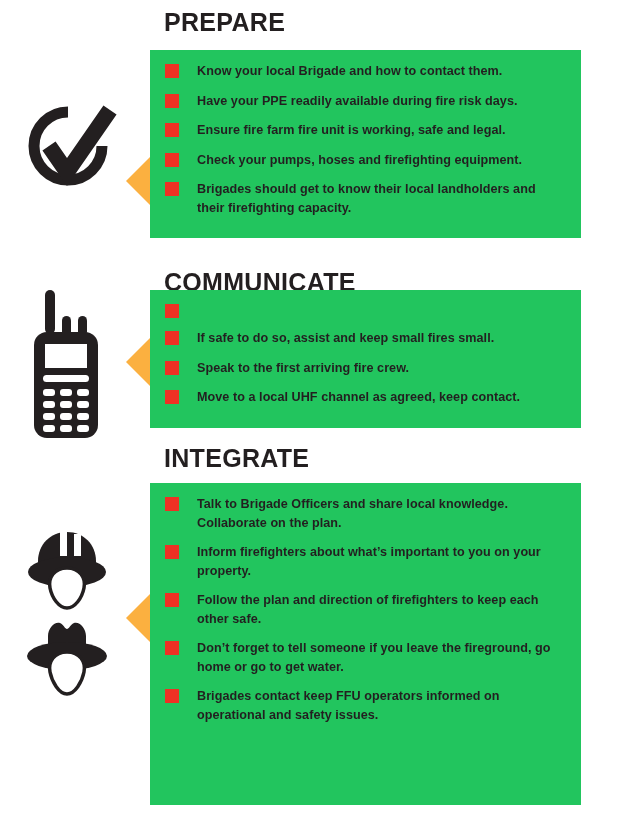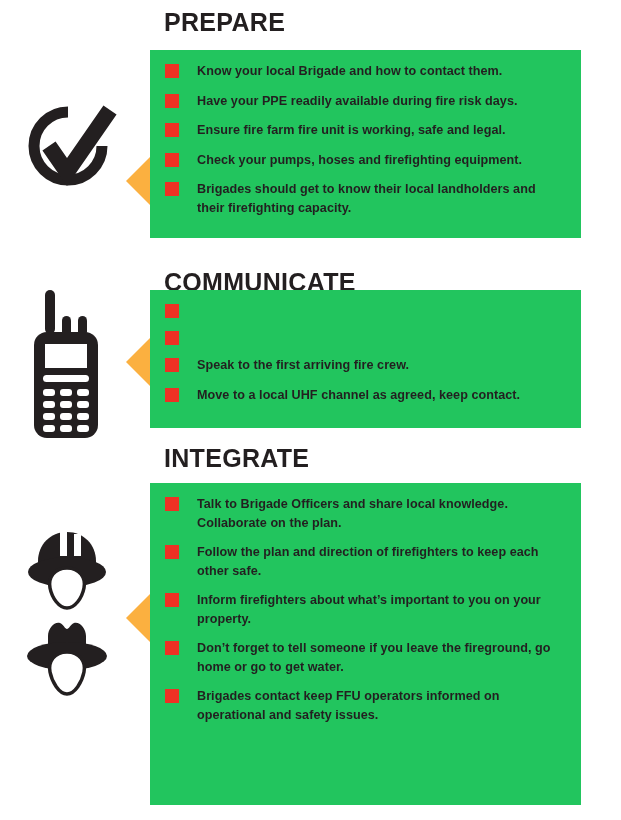--- a/index.html
+++ b/index.html
@@ -153,20 +153,21 @@
     </svg>
 
     <div class="panel">
       <div class="notch"></div>
 
       <div class="bullet-row">
         <span class="bullet-square"></span>
       </div>
       <div class="bullet-row">
         <span class="bullet-square"></span>
+        <span class="bullet-text">If safe to do so, assist and keep small fires small.</span>
       </div>
       <div class="bullet-row">
         <span class="bullet-square"></span>
         <span class="bullet-text">Speak to the first arriving fire crew.</span>
       </div>
       <div class="bullet-row">
         <span class="bullet-square"></span>
         <span class="bullet-text">Move to a local UHF channel as agreed, keep contact.</span>
       </div>
     </div>
@@ -191,25 +192,25 @@
 
     <div class="panel">
       <div class="notch"></div>
 
       <div class="bullet-row">
         <span class="bullet-square"></span>
         <span class="bullet-text">Talk to Brigade Officers and share local knowledge. Collaborate on the plan.</span>
       </div>
       <div class="bullet-row">
         <span class="bullet-square"></span>
+        <span class="bullet-text">Inform firefighters about what’s important to you on your property.</span>
+      </div>
+      <div class="bullet-row">
+        <span class="bullet-square"></span>
         <span class="bullet-text">Follow the plan and direction of firefighters to keep each other safe.</span>
-      </div>
-      <div class="bullet-row">
-        <span class="bullet-square"></span>
-        <span class="bullet-text">Inform firefighters about what’s important to you on your property.</span>
       </div>
       <div class="bullet-row">
         <span class="bullet-square"></span>
         <span class="bullet-text">Don’t forget to tell someone if you leave the fireground, go home or go to get water.</span>
       </div>
       <div class="bullet-row">
         <span class="bullet-square"></span>
         <span class="bullet-text">Brigades contact keep FFU operators informed on operational and safety issues.</span>
       </div>
     </div>

